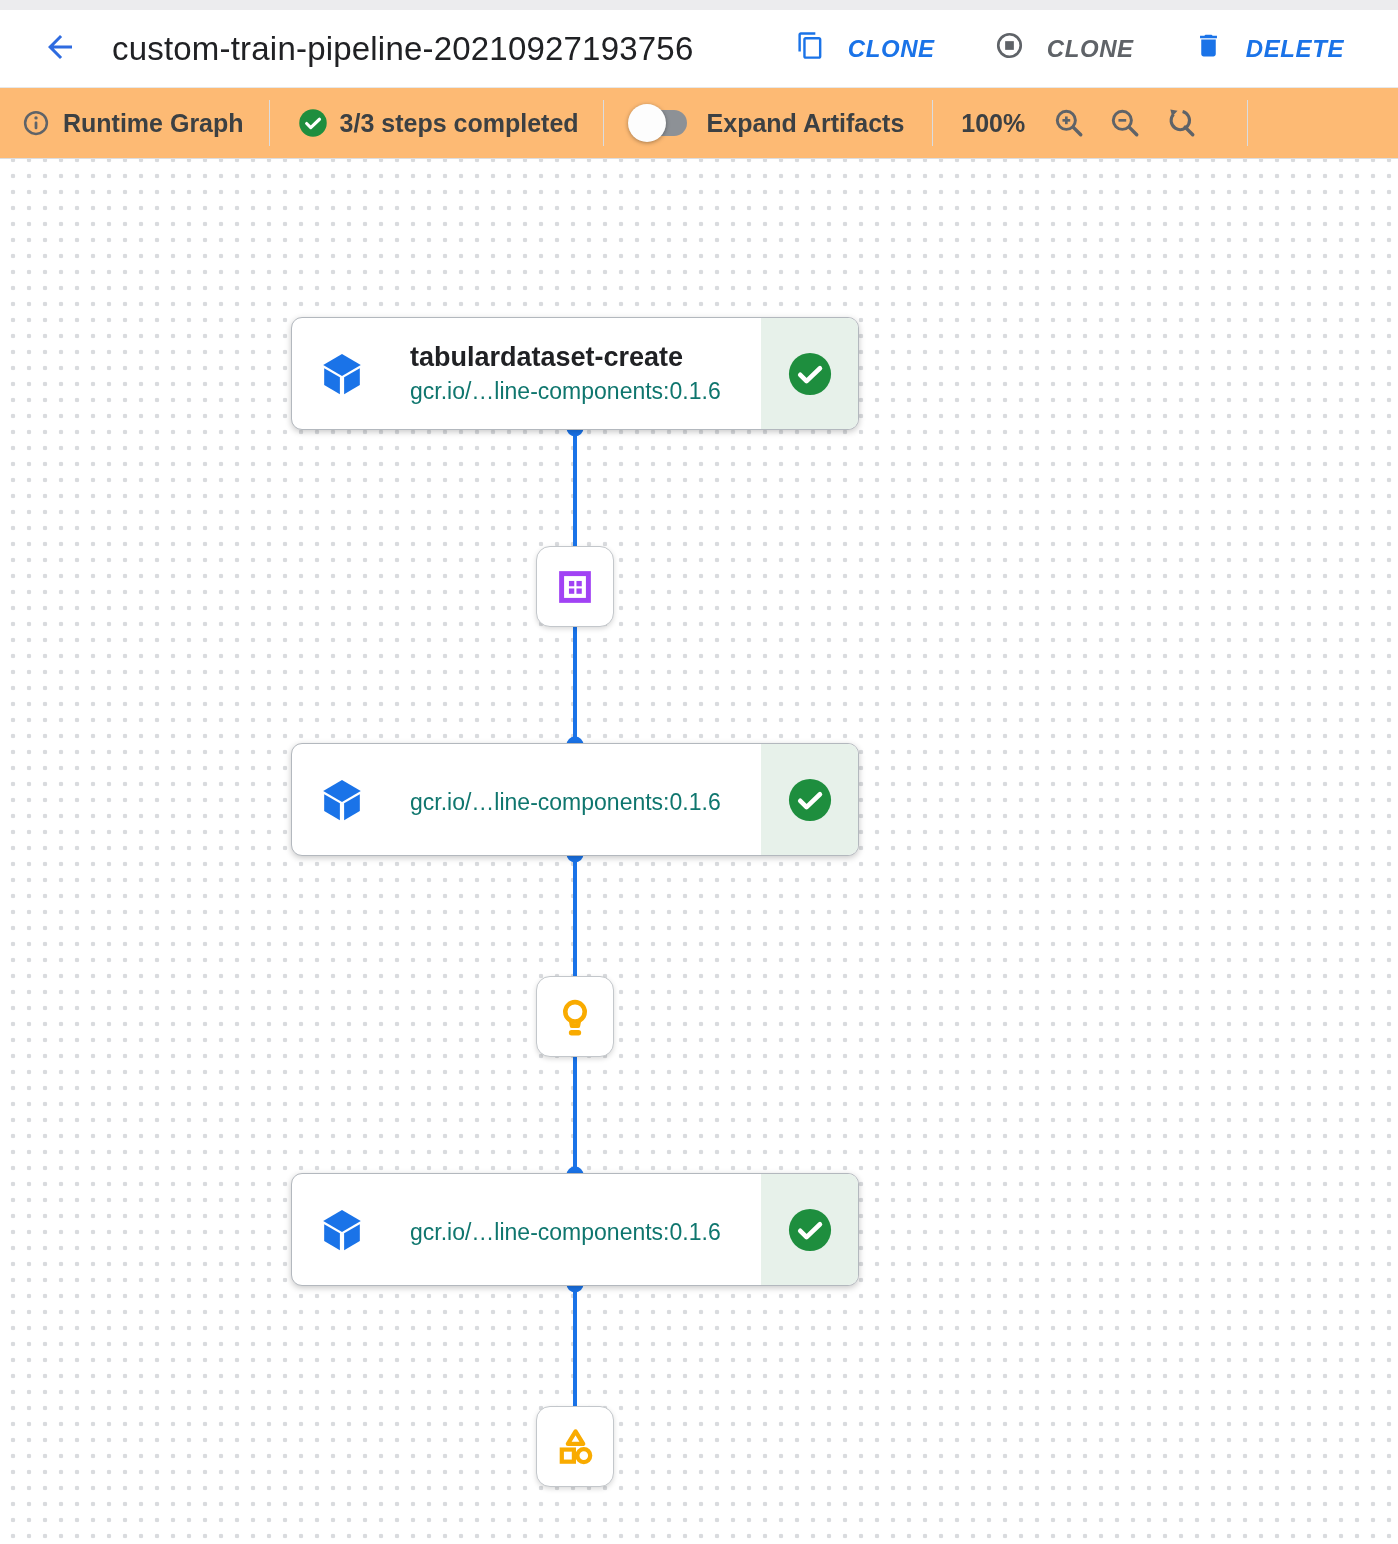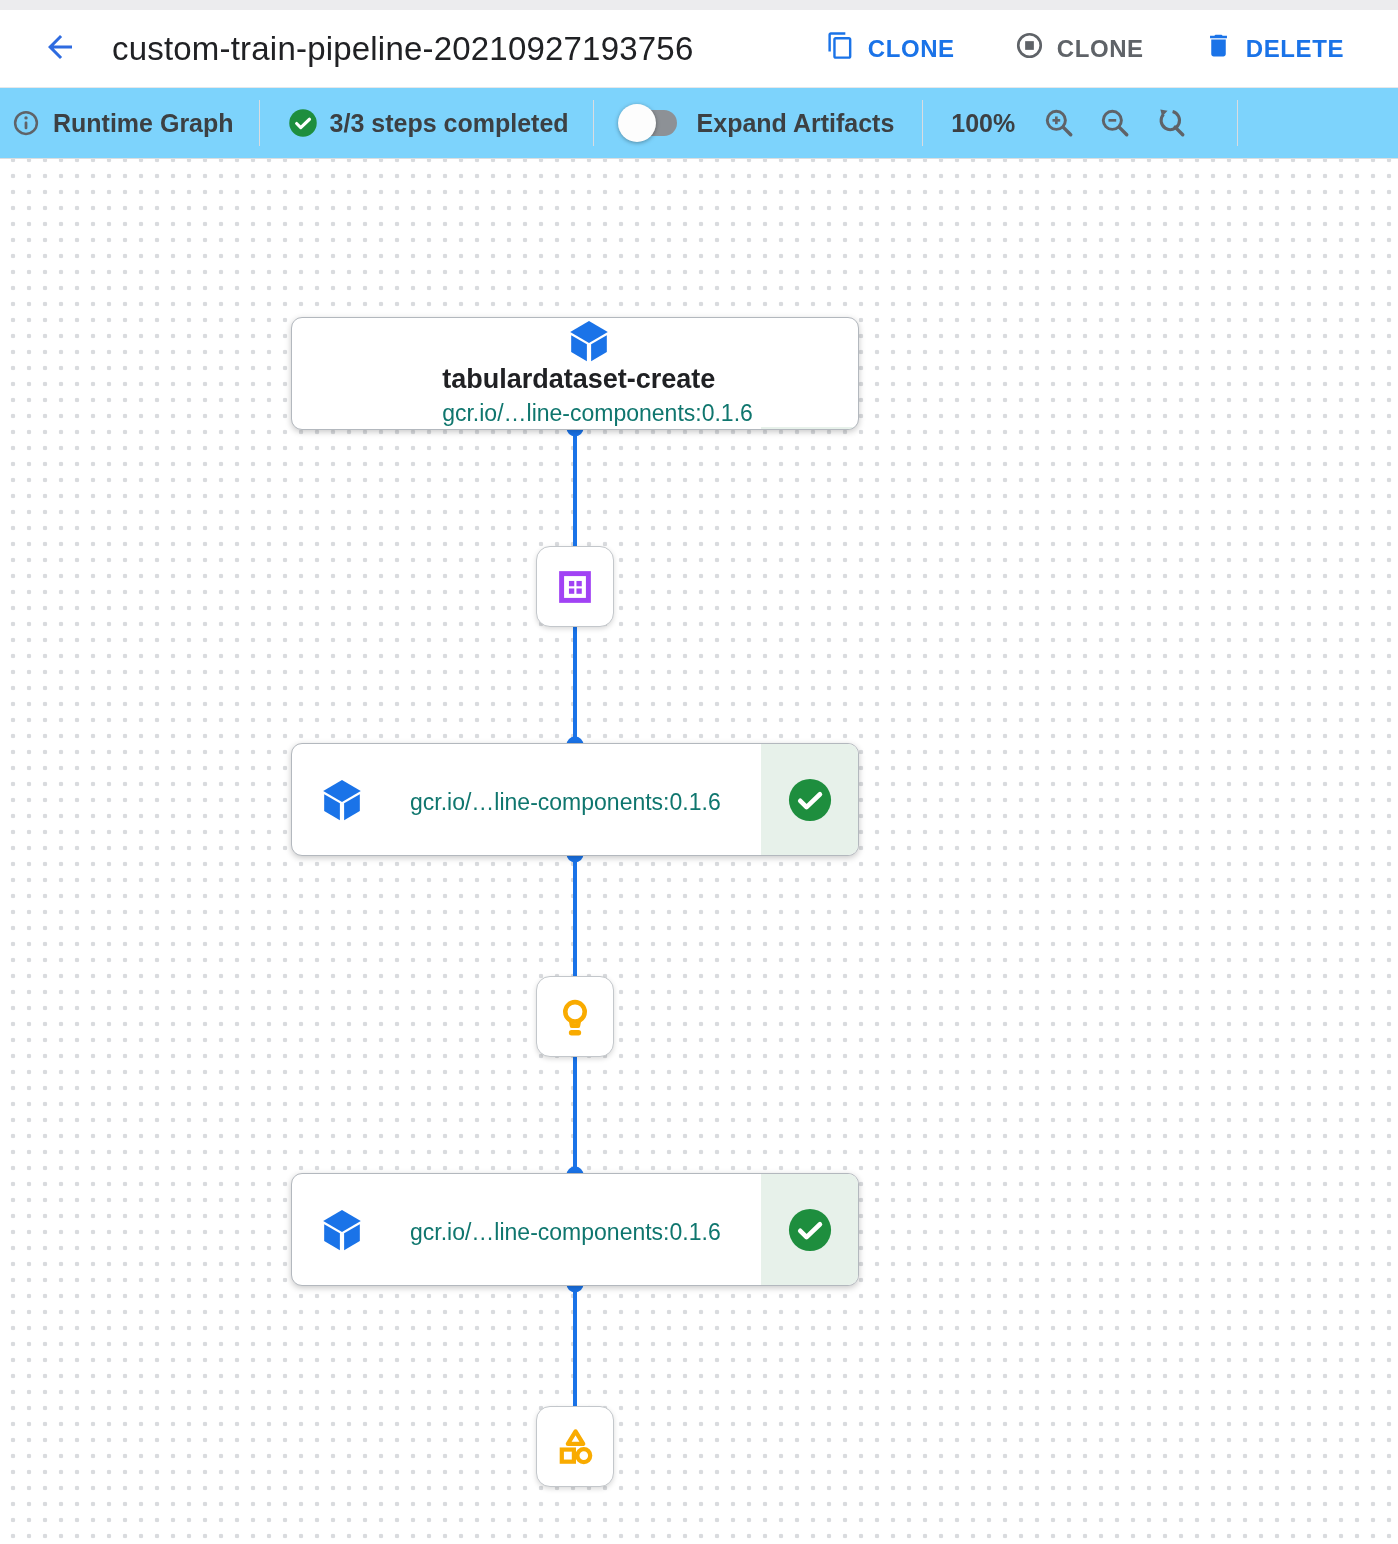--- a/index.html
+++ b/index.html
@@ -20,30 +20,30 @@
     width:44px; height:44px; border:none; background:none; cursor:pointer;
     display:flex; align-items:center; justify-content:center; padding:0; flex:none;
   }
   .back-btn svg { width:36px; height:36px; }
   .page-title {
     margin:0 0 0 30px; font-size:33px; font-weight:400; color:#202124;
     letter-spacing:0.2px; white-space:nowrap;
   }
   .actions { margin-left:auto; margin-right:54px; display:flex; align-items:center; gap:60px; }
   .action-btn {
-    display:flex; align-items:center; gap:13px; border:none; background:none; cursor:pointer;
-    font-family:inherit; font-size:24px; font-weight:700; letter-spacing:0.6px; color:#1a73e8; padding:0;
+    display:flex; align-items:center; gap:23px; border:none; background:none; cursor:pointer;
+    font-family:inherit; font-size:24px; font-weight:700; letter-spacing:0.6px; color:#1a73e8; padding:0;font-style:italic;
   }
   .action-btn.gray { color:#5f6368; }
   .action-btn svg { width:29px; height:29px; flex:none; }
 
   
   .toolbar {
-    height:71px; background:#7dd3fc; display:flex; align-items:center;
-    padding-left:11px; border-bottom:1px solid #dcdee0;
+    height:71px; background:#fdba74; display:flex; align-items:center;
+    padding-left:21px; border-bottom:1px solid #dcdee0;
   }
   .tb-label { font-size:25px; font-weight:700; color:#3c4043; white-space:nowrap; }
   .tb-group { display:flex; align-items:center; gap:12px; }
   .tb-div { width:1px; height:46px; background:#dadce0; flex:none; }
   .info-ic svg, .checkbadge svg { width:30px; height:30px; display:block; }
   .div1 { margin:0 28px 0 25px; }
   .div2 { margin:0 30px 0 24px; }
   .div3 { margin:0 28px 0 28px; }
   .div4 { margin-left:26px; }
   .toggle { position:relative; width:53px; height:28px; flex:none; margin-right:8px; cursor:pointer; }
@@ -82,21 +82,21 @@
   .node-status svg { width:46px; height:46px; display:block; }
 
   .artifact-node {
     position:absolute; left:536px; width:78px; height:81px; background:#fff;
     border:1px solid #c3c7cb; border-radius:14px;
     box-shadow:0 2px 5px rgba(0,0,0,0.15);
     display:flex; align-items:center; justify-content:center; cursor:pointer;
   }
   .artifact-node svg { width:44px; height:44px; display:block; }
   .a1 { top:387px; } .a2 { top:817px; } .a3 { top:1247px; }
-  .n1 { top:158px;flex-direction:column; } .n2 { top:584px; } .n3 { top:1014px; }
+  .n1 { top:158px; } .n2 { top:584px; } .n3 { top:1014px; }
 </style>
 </head>
 <body>
 
 <div class="topstrip"></div>
 
 <header class="header">
   <button class="back-btn">
     <span>
       <svg viewBox="0 0 24 24">

